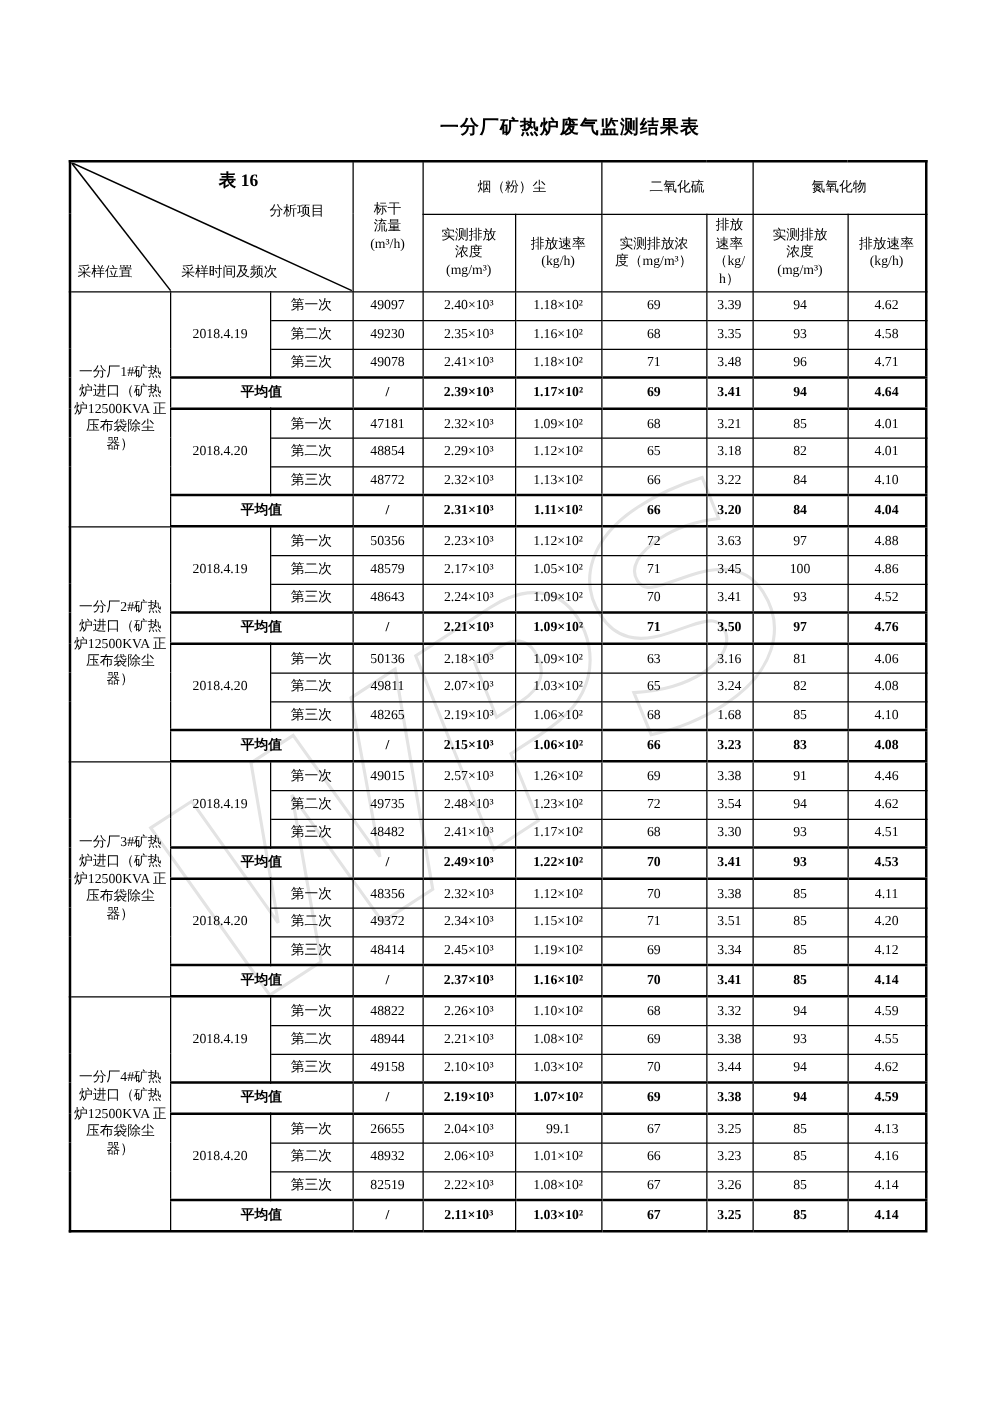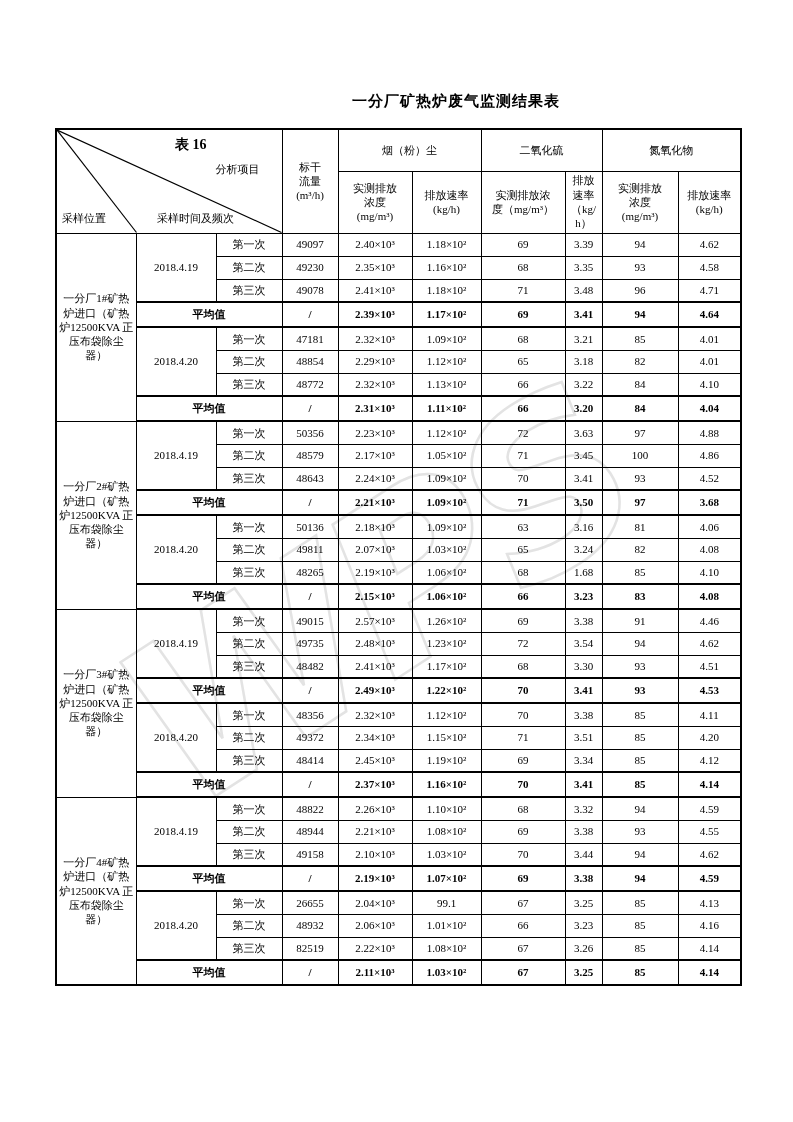--- a/index.html
+++ b/index.html
@@ -27,21 +27,21 @@
   tbody tr { height:23px; }
   tr.avg-row { height:25px; }
   tr.avg-row td { border-top:2px solid #000; border-bottom:2px solid #000; font-weight:bold; }
   td.loc { font-size:11px; padding:0 3px; word-break:break-all; line-height:1.5; }
   td.date { font-size:11px; }
   td.diag { position:relative; padding:0; }
   td.diag svg.diag-lines { position:absolute; left:0; top:0; width:100%; height:100%; display:block; }
   td.diag .lbl { position:absolute; font-size:11px; white-space:nowrap; }
   .lbl-analysis { right:22px; top:32px; }
   .lbl-pos { left:5px; bottom:7px; }
-  .lbl-time { left:100px; bottom:7px; }
+  .lbl-time { left:88px; bottom:7px; }
   .page-number { position:absolute; top:1038px; left:0; width:100%; text-align:center; font-size:11px; z-index:2; }
 </style>
 </head>
 <body>
 
 <div class="page">
 
   <svg class="watermark-svg" width="793" height="1122" aria-hidden="true">
     <text x="380" y="675" text-anchor="middle" transform="rotate(-33 380 600)" font-family="DejaVu Sans, sans-serif" font-size="225" font-style="italic" font-weight="bold" letter-spacing="-8" fill="none" stroke="#e3e3e3" stroke-width="2.5">WPS</text>
   </svg>
@@ -216,21 +216,21 @@
           <td class="val">4.52</td>
         </tr>
         <tr class="avg-row">
           <td class="avglabel" colspan="2">平均值</td>
           <td class="val">/</td>
           <td class="val">2.21×10³</td>
           <td class="val">1.09×10²</td>
           <td class="val">71</td>
           <td class="val">3.50</td>
           <td class="val">97</td>
-          <td class="val">3.68</td>
+          <td class="val">4.76</td>
         </tr>
         <tr>
           <td class="date" rowspan="3">2018.4.20</td>
           <td class="runlabel">第一次</td>
           <td class="val">50136</td>
           <td class="val">2.18×10³</td>
           <td class="val">1.09×10²</td>
           <td class="val">63</td>
           <td class="val">3.16</td>
           <td class="val">81</td>

